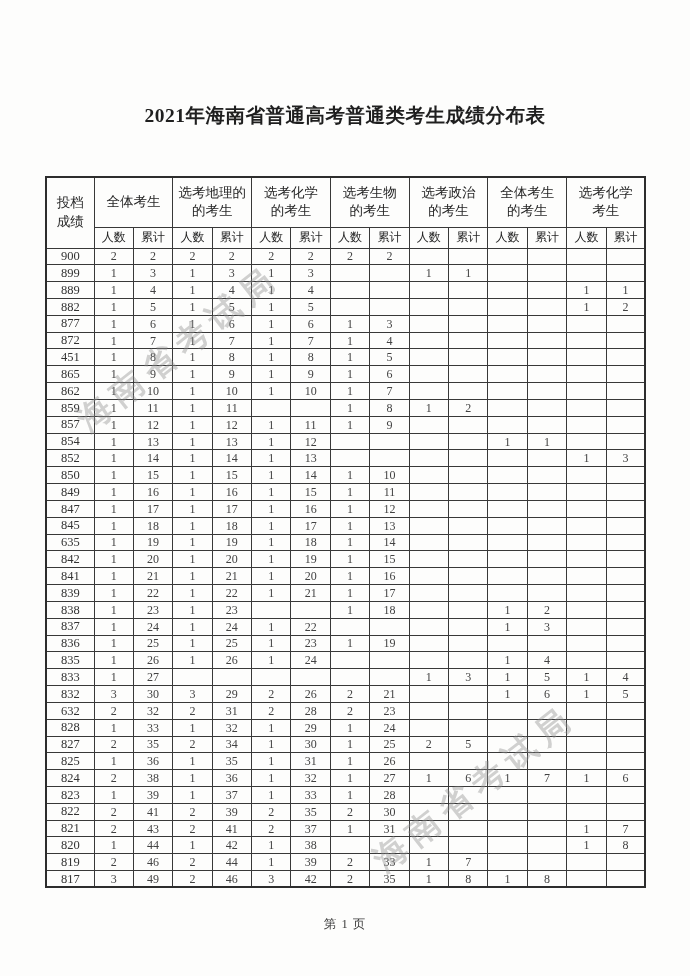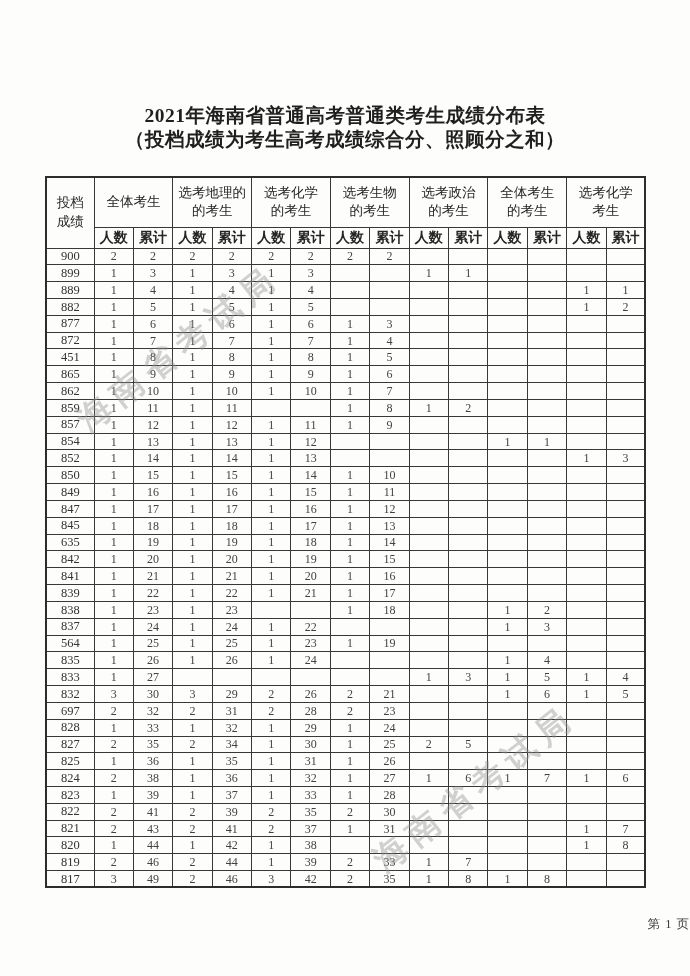--- a/index.html
+++ b/index.html
@@ -38,21 +38,21 @@
   .score-table thead th.group-h {
     height:50px; font-size:13.5px; font-weight:normal;
     color:#262626; line-height:1.35;
     white-space:pre-line;
   }
   .score-table thead th.score-h {
     font-size:13.5px; font-weight:normal; color:#262626;
     white-space:pre-line; line-height:1.4;
   }
   .score-table thead th.sub-h {
-    height:21px; font-size:14px; font-weight:bold; color:#262626;
+    height:21px; font-size:12px; font-weight:normal; color:#262626;
   }
   .score-table tbody td {
     height:16.84px; font-size:12px; color:#424242;
     line-height:1;
   }
   .score-table tbody td.score {
     color:#333333; font-size:12.5px;
   }
   .watermark {
     position:absolute;
@@ -61,32 +61,31 @@
     transform:rotate(-38deg);
     transform-origin:left center;
     pointer-events:none;
     z-index:3;
     font-weight:bold;
   }
   .wm-1 { left:82px; top:402px; }
   .wm-2 { left:378px; top:842px; }
   .footer {
     position:absolute; top:916px; left:0; width:100%;
-    text-align:right; font-size:12.5px; color:#3c3c3c;
+    text-align:center; font-size:12.5px; color:#3c3c3c;
     letter-spacing:1px;
   }
 </style>
 </head>
 <body>
 
 <div class="page">
 
   <div class="title-block">
     <div class="title-line">2021年海南省普通高考普通类考生成绩分布表</div>
-    <div class="title-line">（投档成绩为考生高考成绩综合分、照顾分之和）</div>
   </div>
 
   <table class="score-table">
     <colgroup>
         <col style="width: 48px;">
         <col style="width: 39.4px;">
         <col style="width: 39.4px;">
         <col style="width: 39.4px;">
         <col style="width: 39.4px;">
         <col style="width: 39.4px;">
@@ -521,21 +520,21 @@
           <td></td>
           <td></td>
           <td></td>
           <td></td>
           <td>1</td>
           <td>3</td>
           <td></td>
           <td></td>
         </tr>
         <tr>
-          <td class="score">564</td>
+          <td class="score">836</td>
           <td>1</td>
           <td>25</td>
           <td>1</td>
           <td>25</td>
           <td>1</td>
           <td>23</td>
           <td>1</td>
           <td>19</td>
           <td></td>
           <td></td>
@@ -589,21 +588,21 @@
           <td>2</td>
           <td>21</td>
           <td></td>
           <td></td>
           <td>1</td>
           <td>6</td>
           <td>1</td>
           <td>5</td>
         </tr>
         <tr>
-          <td class="score">697</td>
+          <td class="score">632</td>
           <td>2</td>
           <td>32</td>
           <td>2</td>
           <td>31</td>
           <td>2</td>
           <td>28</td>
           <td>2</td>
           <td>23</td>
           <td></td>
           <td></td>

